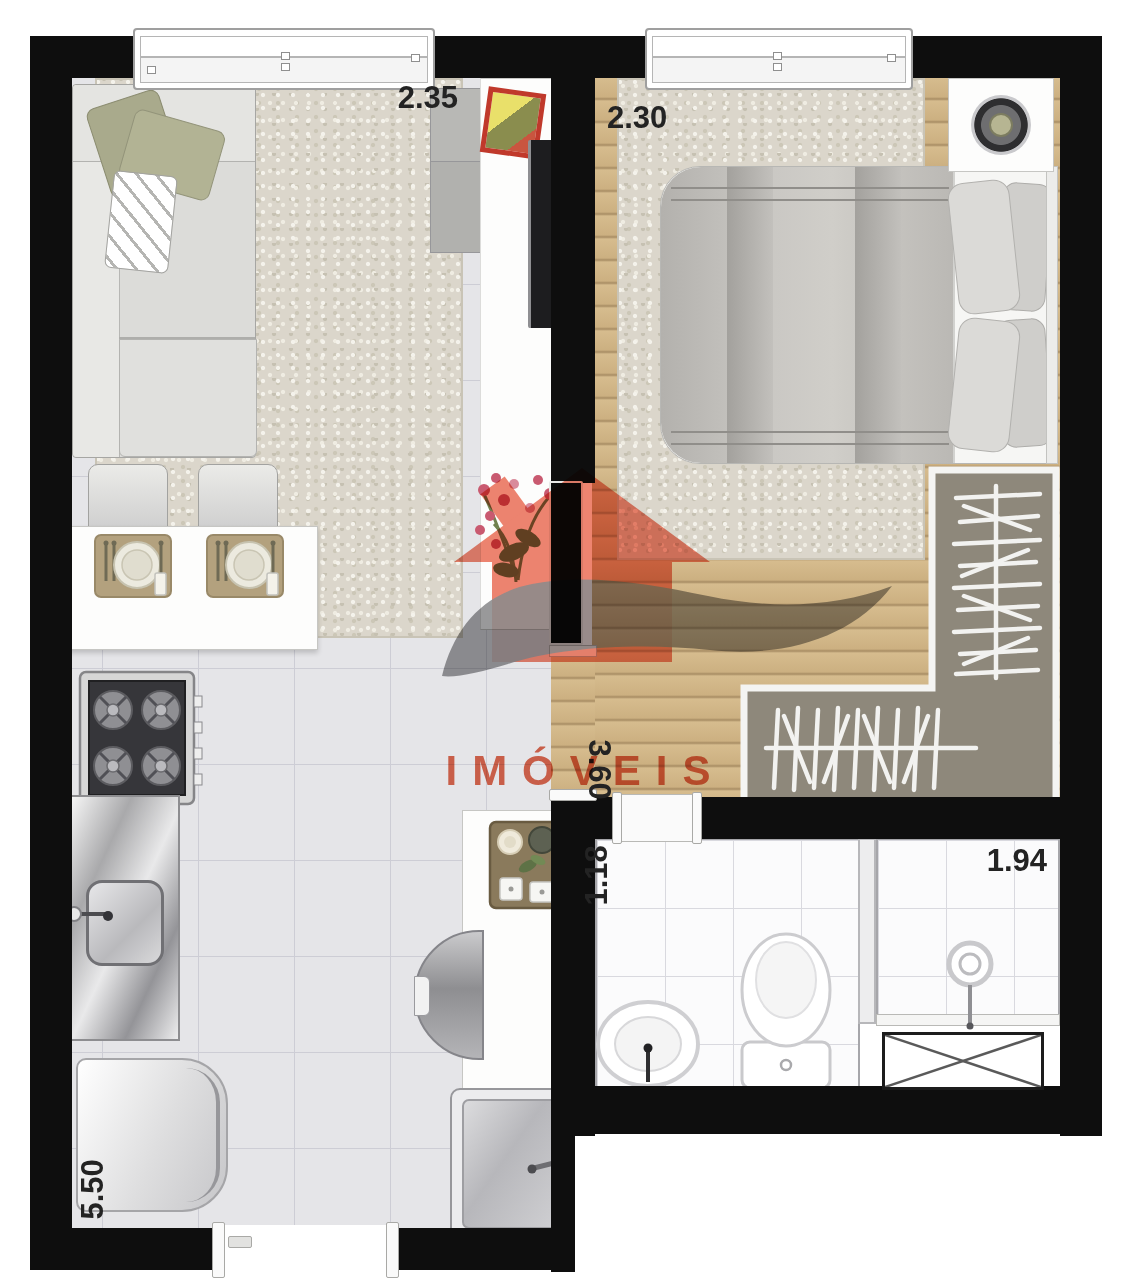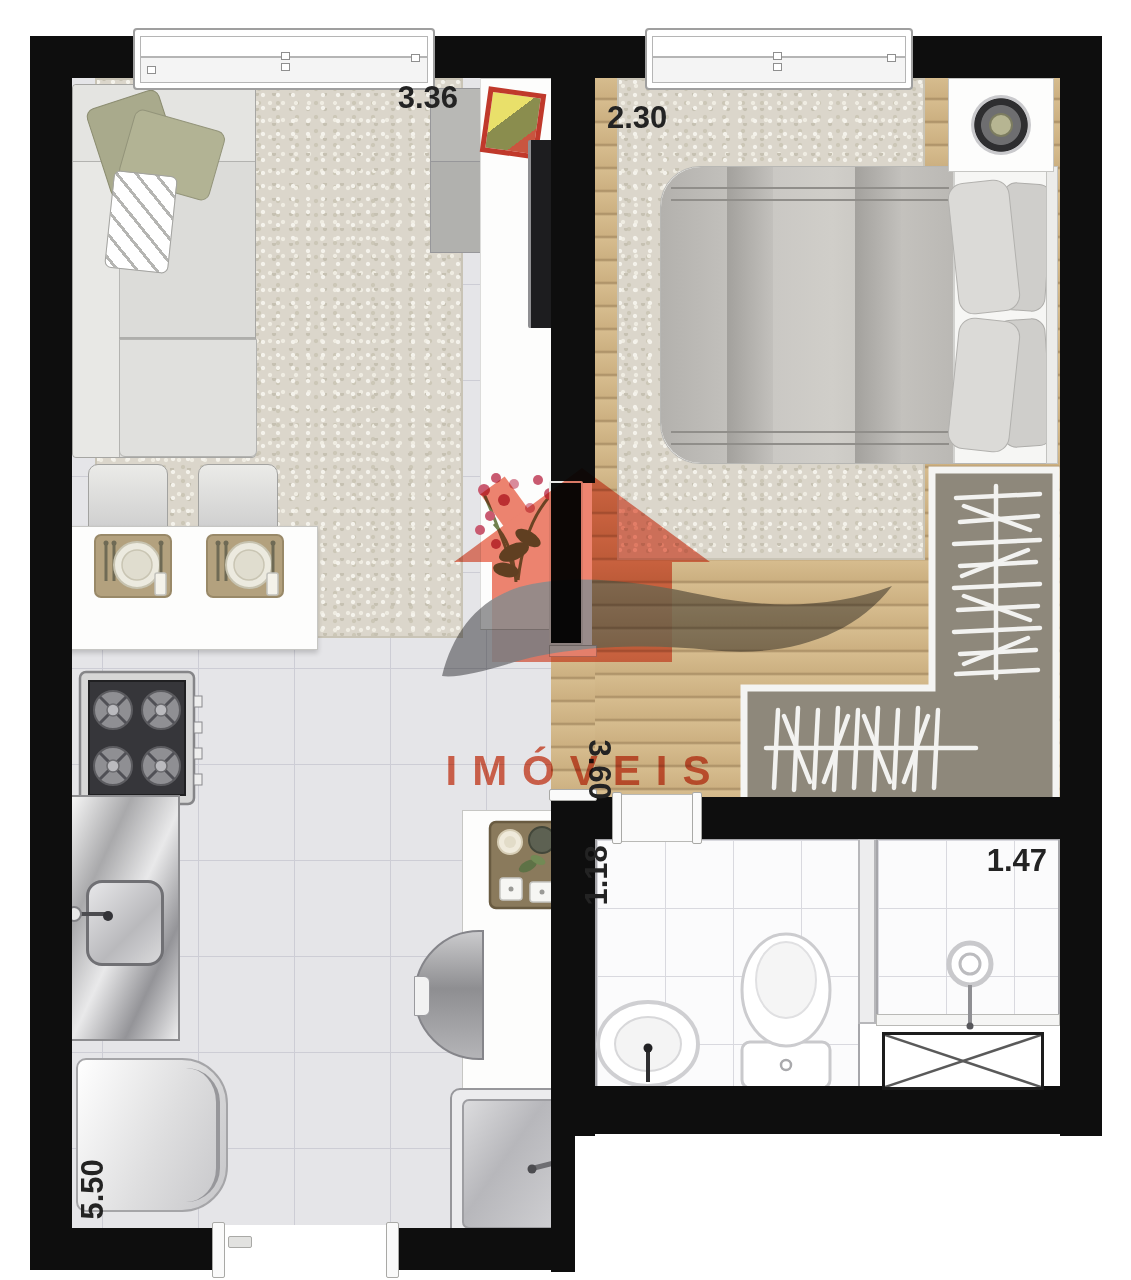--- a/index.html
+++ b/index.html
@@ -318,25 +318,25 @@
     <div class="handle" style="left:12px;top:36px;"></div>
   </div>
   <div class="a window" style="left:645px;top:28px;width:268px;height:62px;">
     <div class="sash" style="left:5px;top:6px;width:254px;height:21px;background:#ffffff;"></div>
     <div class="sash" style="left:5px;top:27px;width:254px;height:26px;"></div>
     <div class="handle" style="left:126px;top:22px;"></div>
     <div class="handle" style="left:126px;top:33px;"></div>
     <div class="handle" style="left:240px;top:24px;"></div>
   </div>
 
-  <div class="a meas" style="left:386px;top:82px;width:72px;text-align:right;">3.36</div>
+  <div class="a meas" style="left:386px;top:82px;width:72px;text-align:right;">2.35</div>
   <div class="a meas" style="left:607px;top:86px;margin-top:16px;">2.30</div>
   <div class="a meas" style="left:563px;top:760px;width:72px;transform:rotate(90deg);transform-origin:center;">3.60</div>
   <div class="a meas" style="left:560px;top:854px;width:72px;transform:rotate(-90deg);transform-origin:center;">1.18</div>
-  <div class="a meas" style="left:975px;top:845px;width:72px;text-align:right;">1.47</div>
+  <div class="a meas" style="left:975px;top:845px;width:72px;text-align:right;">1.94</div>
   <div class="a meas" style="left:52px;top:1164px;width:80px;transform:rotate(-90deg);transform-origin:center;">5.50</div>
 
   <div class="a wm" style="left:0;top:0;width:1131px;height:1280px;">
     <svg class="a" style="left:432px;top:450px;" width="300" height="220" viewBox="0 0 300 220">
       <g fill="#ed7a64" opacity="0.92">
         <rect x="62" y="30" width="30" height="56" transform="rotate(-36 77 58)"></rect>
         <polygon points="22,112 150,18 278,112"></polygon>
         <rect x="60" y="104" width="180" height="108"></rect>
       </g>
     </svg>

